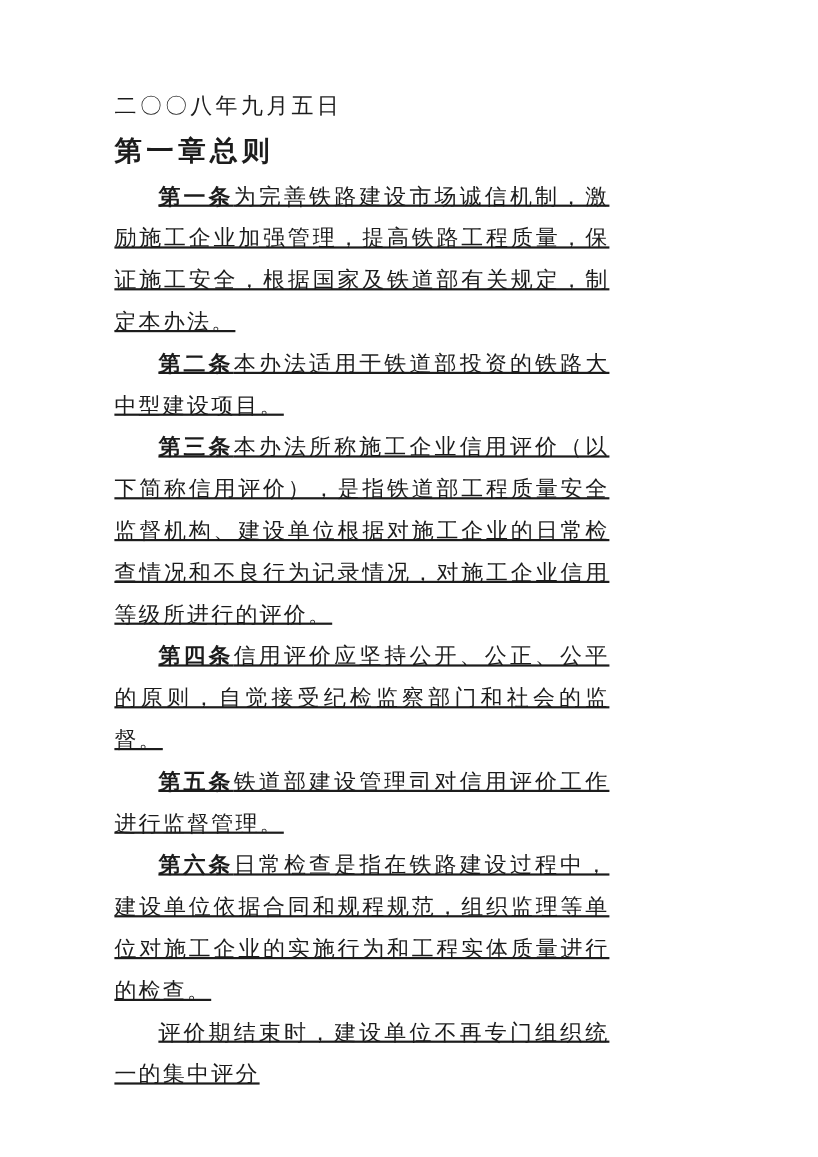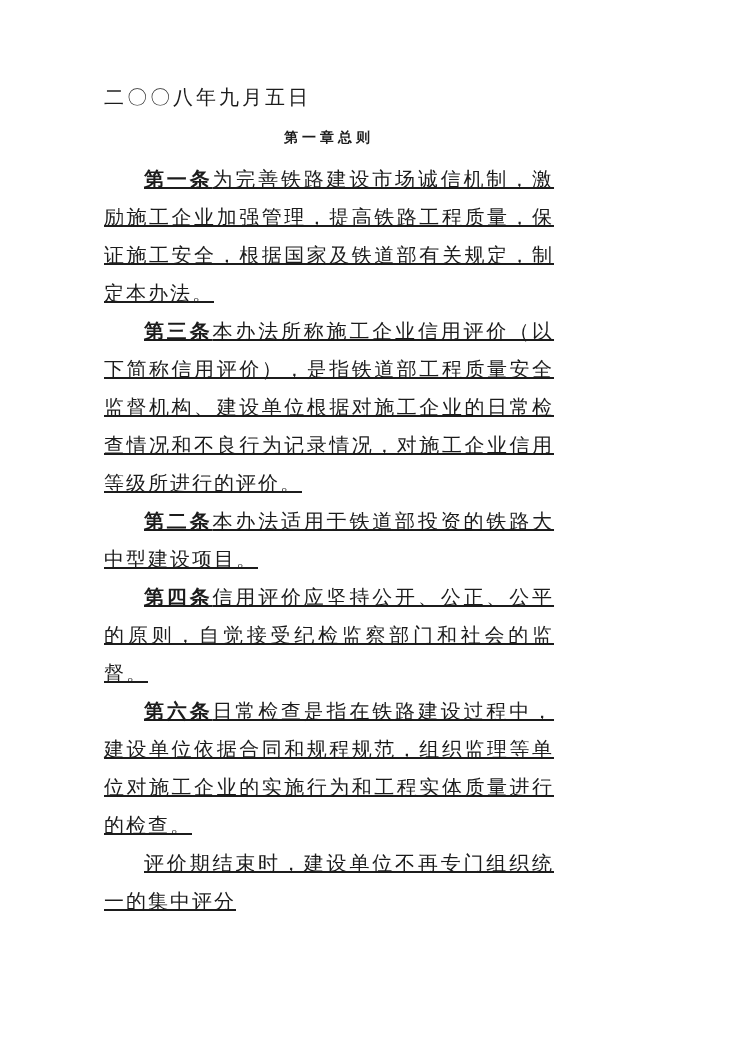--- a/index.html
+++ b/index.html
@@ -27,23 +27,23 @@
   }
   .doc-title {
     font-size: 22px;
     font-weight: bold;
     text-align: center;
     line-height: 44px;
     letter-spacing: 2px;
     margin: 6px 0 0 0;
   }
   .chapter-heading {
-    font-size: 14px;
+    font-size: 25px;
     font-weight: bold;
-    text-align: center;
+    text-align: left;
     line-height: 44px;
     letter-spacing: 4px;
     margin: 0;
   }
   .article {
     font-size: 20px;
     line-height: 38px;
     letter-spacing: 2px;
     text-align: justify;
     text-justify: inter-ideograph;
@@ -61,26 +61,27 @@
 <div class="page">
   <div class="content">
 
     <p class="date-line">二〇〇八年九月五日</p>
 
 
     <h2 class="chapter-heading">第一章总则</h2>
 
     <p class="article"><b class="label">第一条</b><span>为完善铁路建设市场诚信机制，激励施工企业加强管理，提高铁路工程质量，保证施工安全，根据国家及铁道部有关规定，制定本办法。</span></p>
 
+    <p class="article"><b class="label">第二条</b><span>本办法适用于铁道部投资的铁路大中型建设项目。</span></p>
+
     <p class="article"><b class="label">第三条</b><span>本办法所称施工企业信用评价（以下简称信用评价），是指铁道部工程质量安全监督机构、建设单位根据对施工企业的日常检查情况和不良行为记录情况，对施工企业信用等级所进行的评价。</span></p>
-
-    <p class="article"><b class="label">第二条</b><span>本办法适用于铁道部投资的铁路大中型建设项目。</span></p>
 
     <p class="article"><b class="label">第四条</b><span>信用评价应坚持公开、公正、公平的原则，自觉接受纪检监察部门和社会的监督。</span></p>
 
+    <p class="article"><b class="label">第五条</b><span>铁道部建设管理司对信用评价工作进行监督管理。</span></p>
 
 
     <p class="article"><b class="label">第六条</b><span>日常检查是指在铁路建设过程中，建设单位依据合同和规程规范，组织监理等单位对施工企业的实施行为和工程实体质量进行的检查。</span></p>
 
 
     <p class="article">评价期结束时，建设单位不再专门组织统一的集中评分</p>
 
   </div>
 </div>
 

